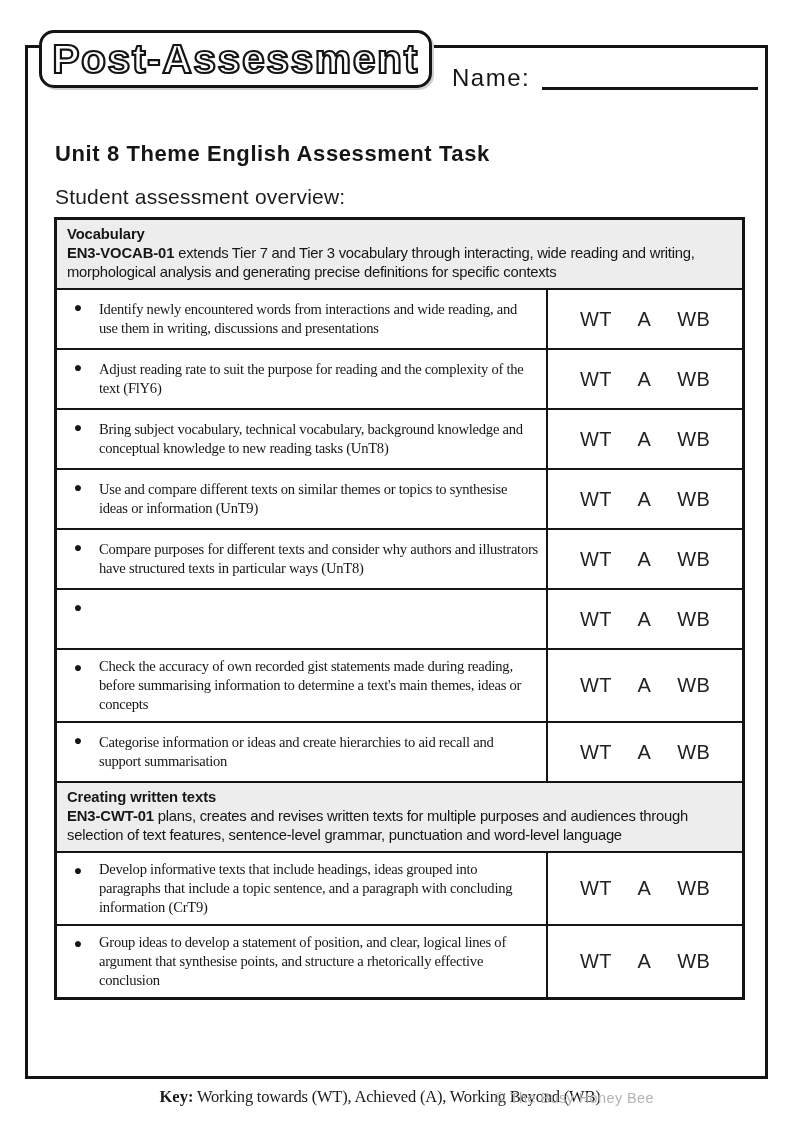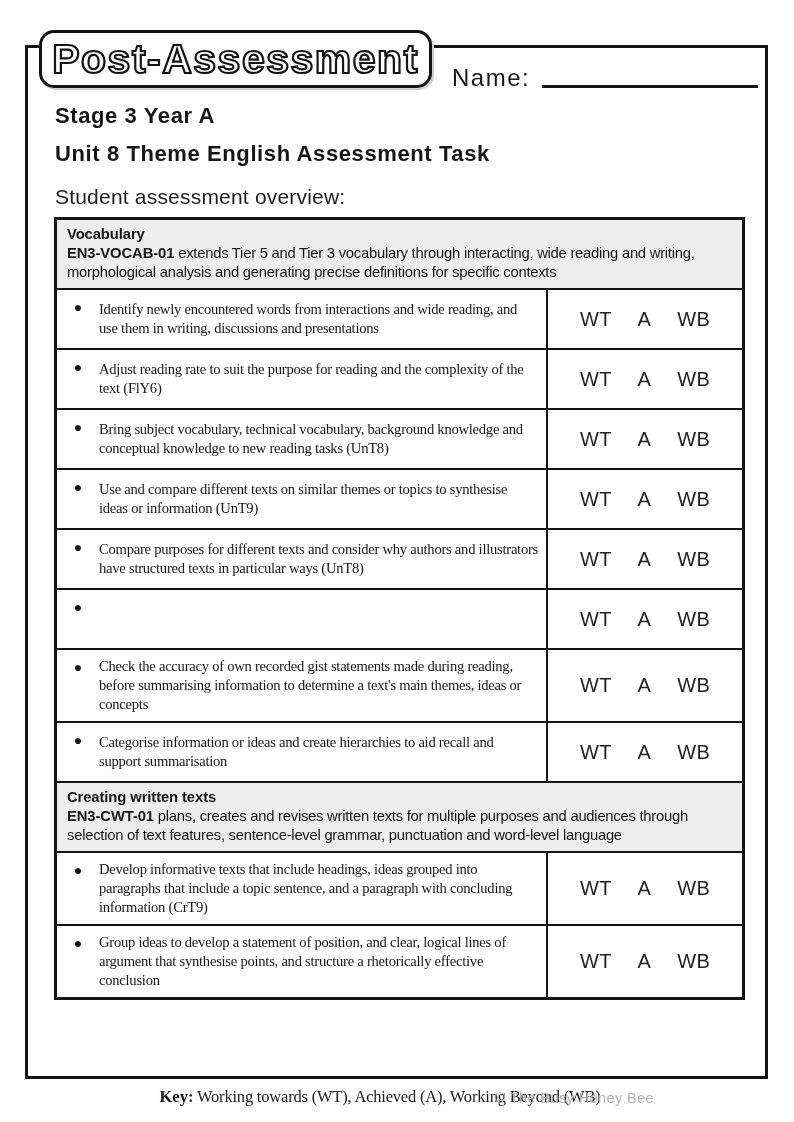--- a/index.html
+++ b/index.html
@@ -13,21 +13,21 @@
 
   
   .title-box { position:absolute; left:39px; top:30px; width:393px; height:58px;
                background:#ffffff; border:3px solid #141414; border-radius:15px;
                display:flex; align-items:center; justify-content:center; z-index:3;
                box-shadow:2px 2px 0 #cfcfcf; }
   .title-text { font-size:41px; font-weight:800; letter-spacing:1.5px; color:#ffffff;
                 -webkit-text-stroke:2.2px #141414; text-shadow:0 0 1px #141414; white-space:nowrap; }
 
   
-  .name-row { position:absolute; left:452px; top:64px; display:flex; align-items:flex-start; z-index:3; }
+  .name-row { position:absolute; left:452px; top:64px; display:flex; align-items:center; z-index:3; }
   .name-label { font-size:24px; letter-spacing:1.5px; font-weight:500; }
   .name-line { display:inline-block; width:216px; height:24px; margin-left:12px;
                border-bottom:3px solid #141414; }
 
   
   .stage   { position:absolute; left:55px; top:103px; font-size:22px; font-weight:800; letter-spacing:.6px; }
   .unit    { position:absolute; left:55px; top:141px; font-size:22px; font-weight:800; letter-spacing:.6px; }
   .overview{ position:absolute; left:55px; top:185px; font-size:21px; font-weight:400; letter-spacing:.2px; color:#1d1d1d; }
 
   
@@ -63,29 +63,28 @@
 
   <div class="title-box">
     <span class="title-text">Post-Assessment</span>
   </div>
 
   <div class="name-row">
     <span class="name-label">Name:</span>
     <span class="name-line"></span>
   </div>
 
-  <div class="stage">Stage 3 Year A</div>
   <div class="unit">Unit 8 Theme English Assessment Task</div>
   <div class="overview">Student assessment overview:</div>
 
   <div class="atable">
 
     <div class="trow sec">
       <div class="sec-title">Vocabulary</div>
-      <div class="sec-desc"><b>EN3-VOCAB-01</b><span> extends Tier 5 and Tier 3 vocabulary through interacting, wide reading and writing, morphological analysis and generating precise definitions for specific contexts</span></div>
+      <div class="sec-desc"><b>EN3-VOCAB-01</b><span> extends Tier 7 and Tier 3 vocabulary through interacting, wide reading and writing, morphological analysis and generating precise definitions for specific contexts</span></div>
     </div>
 
     <div class="trow crow">
       <div class="cell-t">
         <span class="bullet">●</span>
         <span class="crit">Identify newly encountered words from interactions and wide reading, and use them in writing, discussions and presentations</span>
       </div>
       <div class="cell-r">
         <span class="rating">WT</span>
         <span class="rating">A</span>

